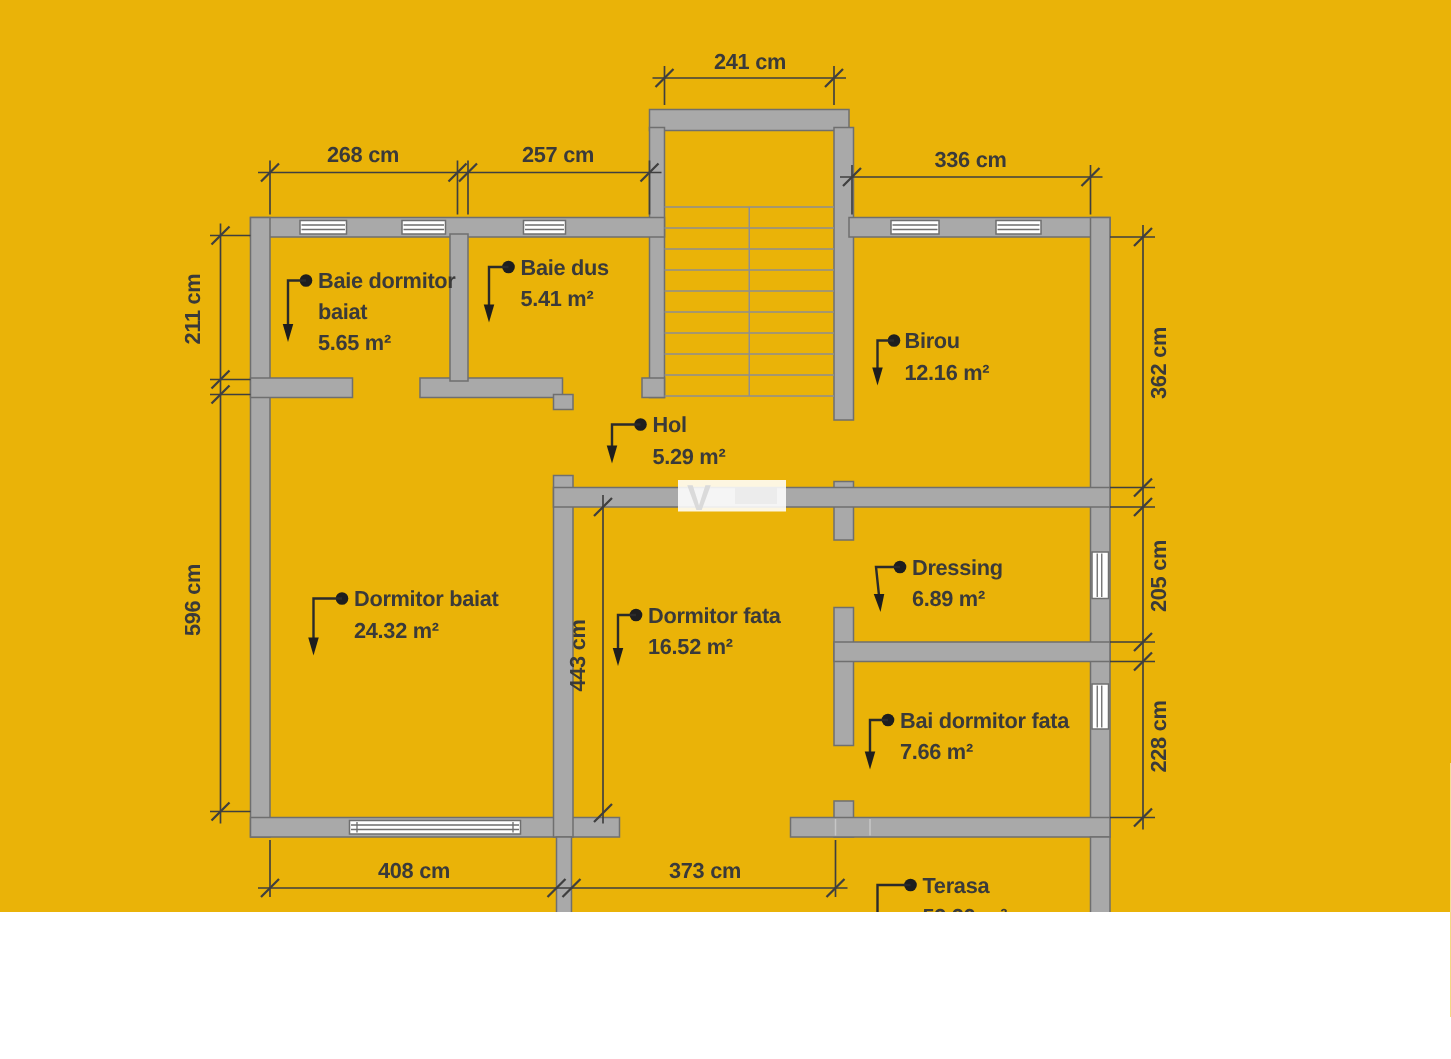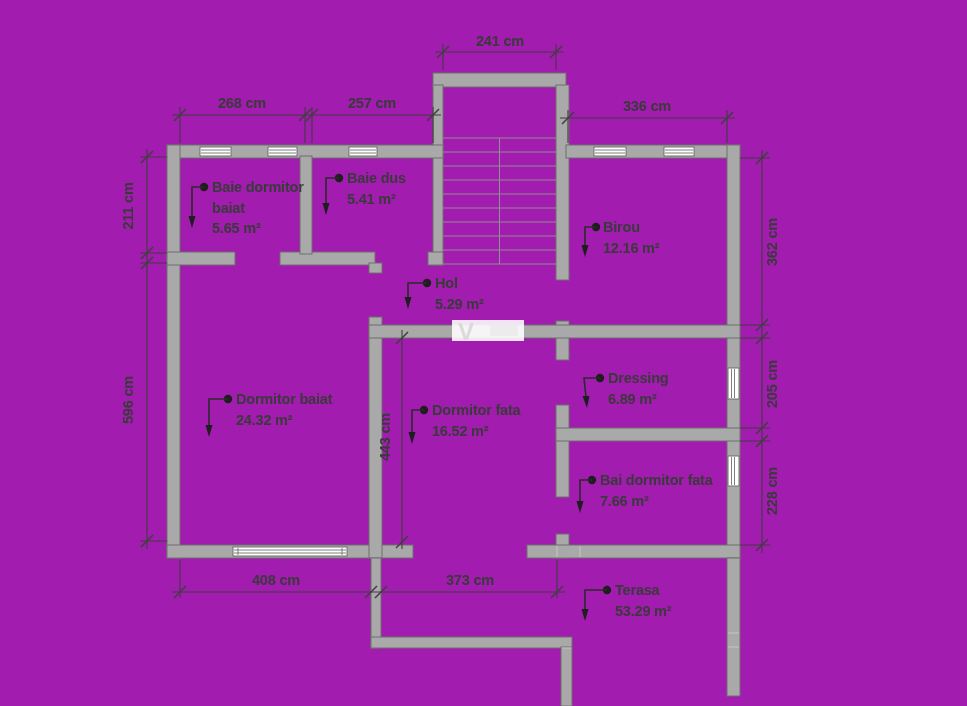--- a/index.html
+++ b/index.html
@@ -1,16 +1,16 @@
 <!DOCTYPE html>
 <html><head>
 <meta charset="utf-8">
 <style>
   html,body{margin:0;padding:0;background:#ffffff;}
-  .stage{position:relative;width:967px;height:706px;background:#a21caf;overflow:hidden;}
+  .stage{position:relative;width:967px;height:608px;background:#eab308;overflow:hidden;}
   svg{display:block;}
   text{font-family:"Liberation Sans",sans-serif;font-weight:700;fill:#3a3a3a;letter-spacing:-0.2px;}
   .room-text{font-size:14.5px;}
   .dim-text{font-size:14.5px;}
   .wall{fill:#a9a9a9;stroke:#6f6f6f;stroke-width:1;}
   .win{fill:#ffffff;stroke:#6f6f6f;stroke-width:1;}
   .winline{stroke:#6f6f6f;stroke-width:0.9;fill:none;}
   .stair{stroke:#8f8f8f;stroke-width:1;fill:none;}
   .dim{stroke:#3f3f3f;stroke-width:1.1;fill:none;}
   .tick{stroke:#3f3f3f;stroke-width:1.5;fill:none;}

